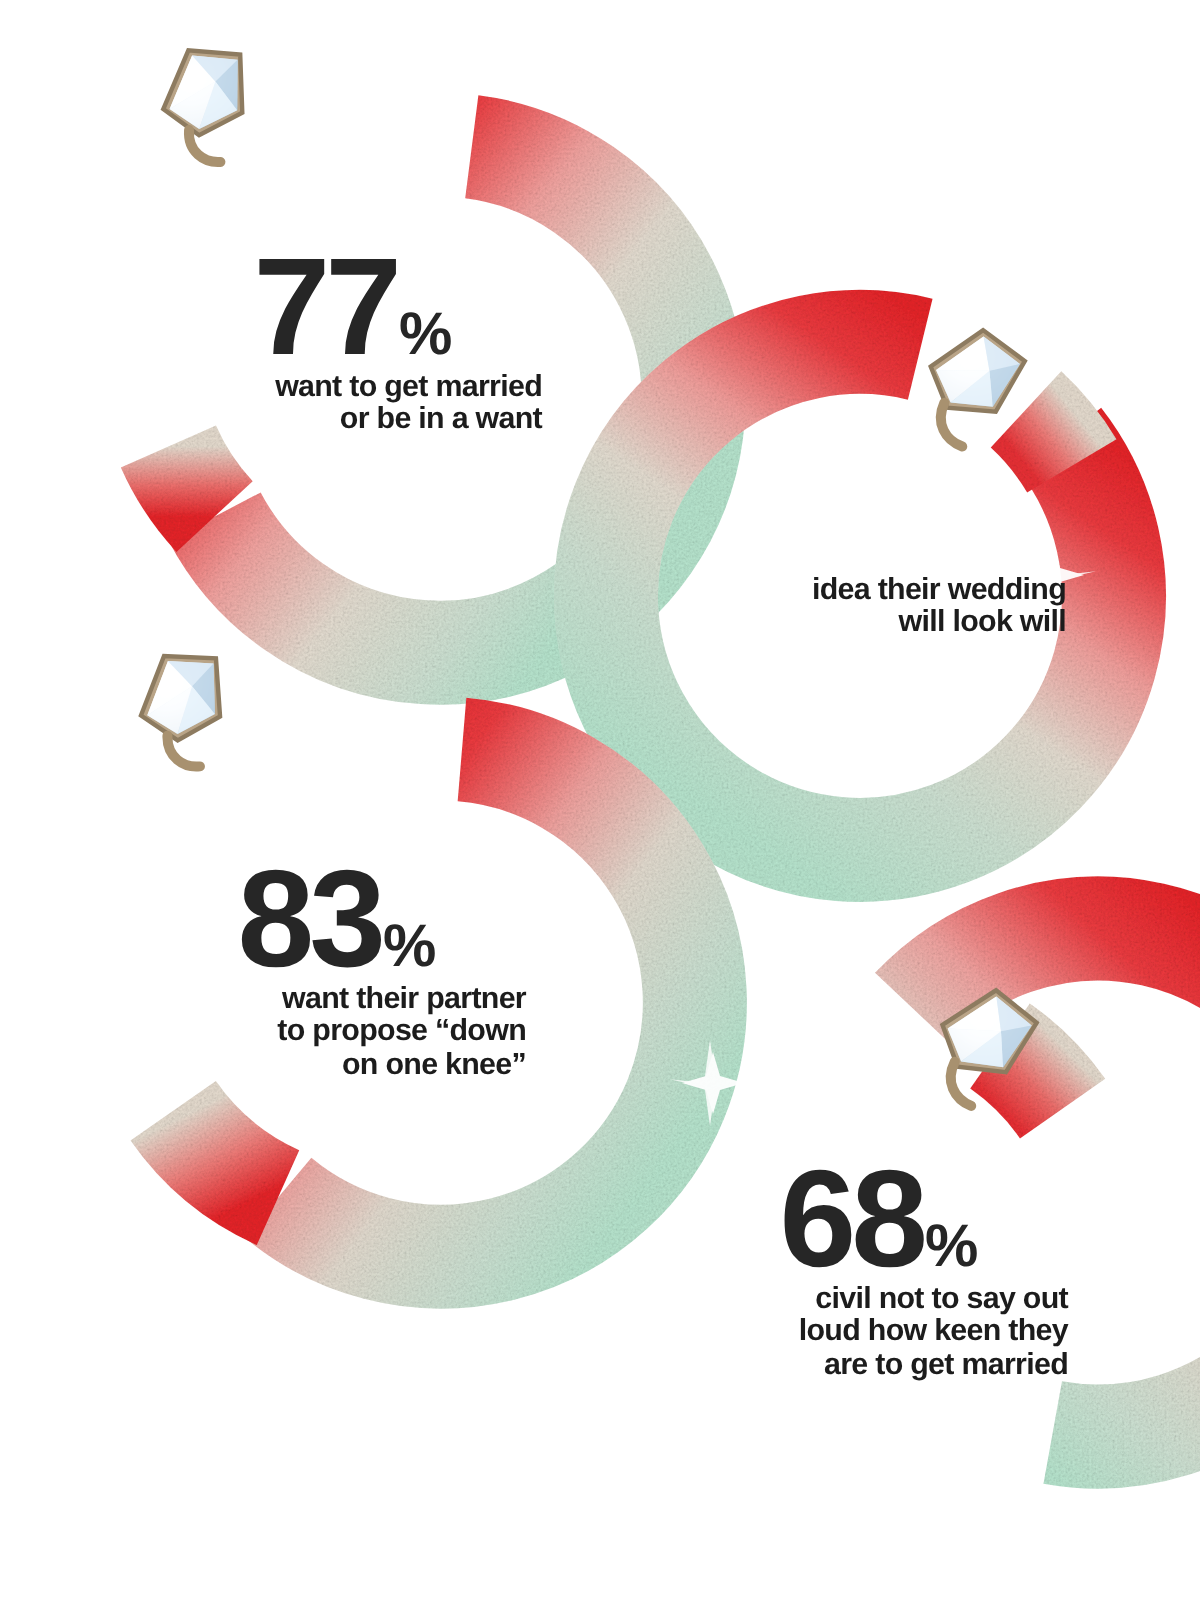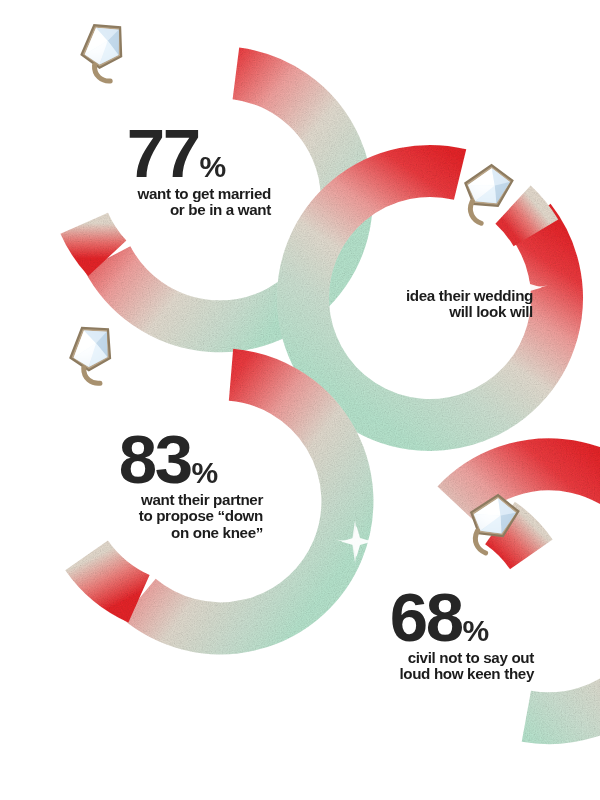--- a/index.html
+++ b/index.html
@@ -353,17 +353,18 @@
         <path d="M16 31 L42 25 L27 45 Z" fill="#ffffff" opacity="0.8"></path>
         <path d="M13 30 L34 6 L58 16 L50 44 L26 48 Z" fill="none" stroke="#8d7b60" stroke-width="2.2"></path>
         <path d="M24 46 C 22 57, 29 64, 38 65" fill="none" stroke="#a8916f" stroke-width="5" stroke-linecap="round"></path>
       </g>
     </svg>
     <div class="label-stack">
       <span class="pct-line"><span class="pct-number">68</span><span class="pct-symbol">%</span></span>
       <p class="caption">
         <span>civil not to say out</span>
         <span>loud how keen they</span>
+        <span>are to get married</span>
       </p>
     </div>
   </div>
 
 </div>
 
 </body></html>

